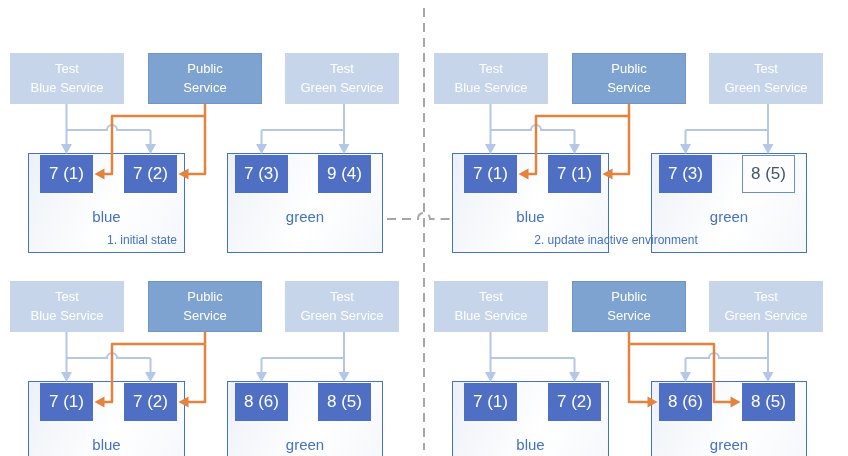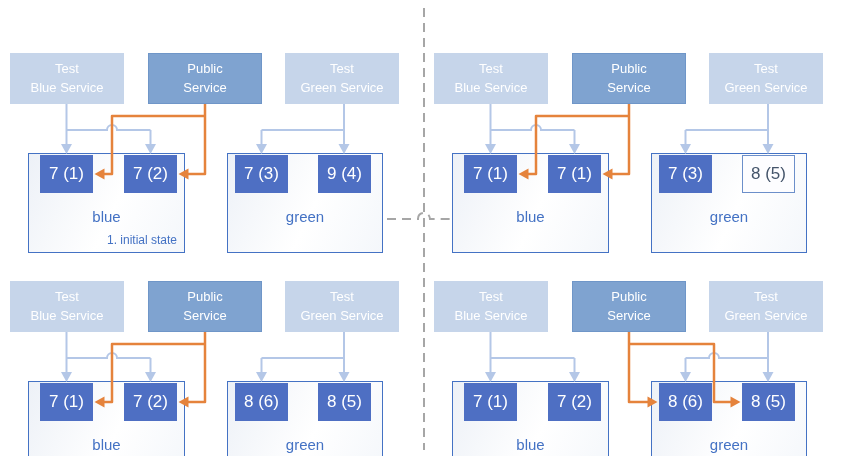--- a/index.html
+++ b/index.html
@@ -134,20 +134,21 @@
     <div class="env" style="left:28px;width:157px">
       <div class="env-label">blue</div>
     </div>
     <div class="env" style="left:227px;width:156px">
       <div class="env-label">green</div>
     </div>
     <div class="pod" style="left:40px">7 (1)</div>
     <div class="pod" style="left:124px">7 (1)</div>
     <div class="pod" style="left:235px">7 (3)</div>
     <div class="pod outlined" style="left:318px">8 (5)</div>
+    <div class="caption">2. update inactive environment</div>
   </div>
 
   <div class="panel p2">
     <svg class="arrows" width="424" height="228" viewBox="0 0 424 228">
         <path class="al" d="M66.5,61 V87"></path>
         <path class="al" d="M66.5,87 L107,87 A5,5 0 0 1 117,87 L150.5,87"></path>
         <path class="al" d="M66.5,87 V103"></path>
         <polygon class="alf" points="66.5,111 61,101 72,101"></polygon>
         <path class="al" d="M150.5,87 V103"></path>
         <polygon class="alf" points="150.5,111 145,101 156,101"></polygon>

